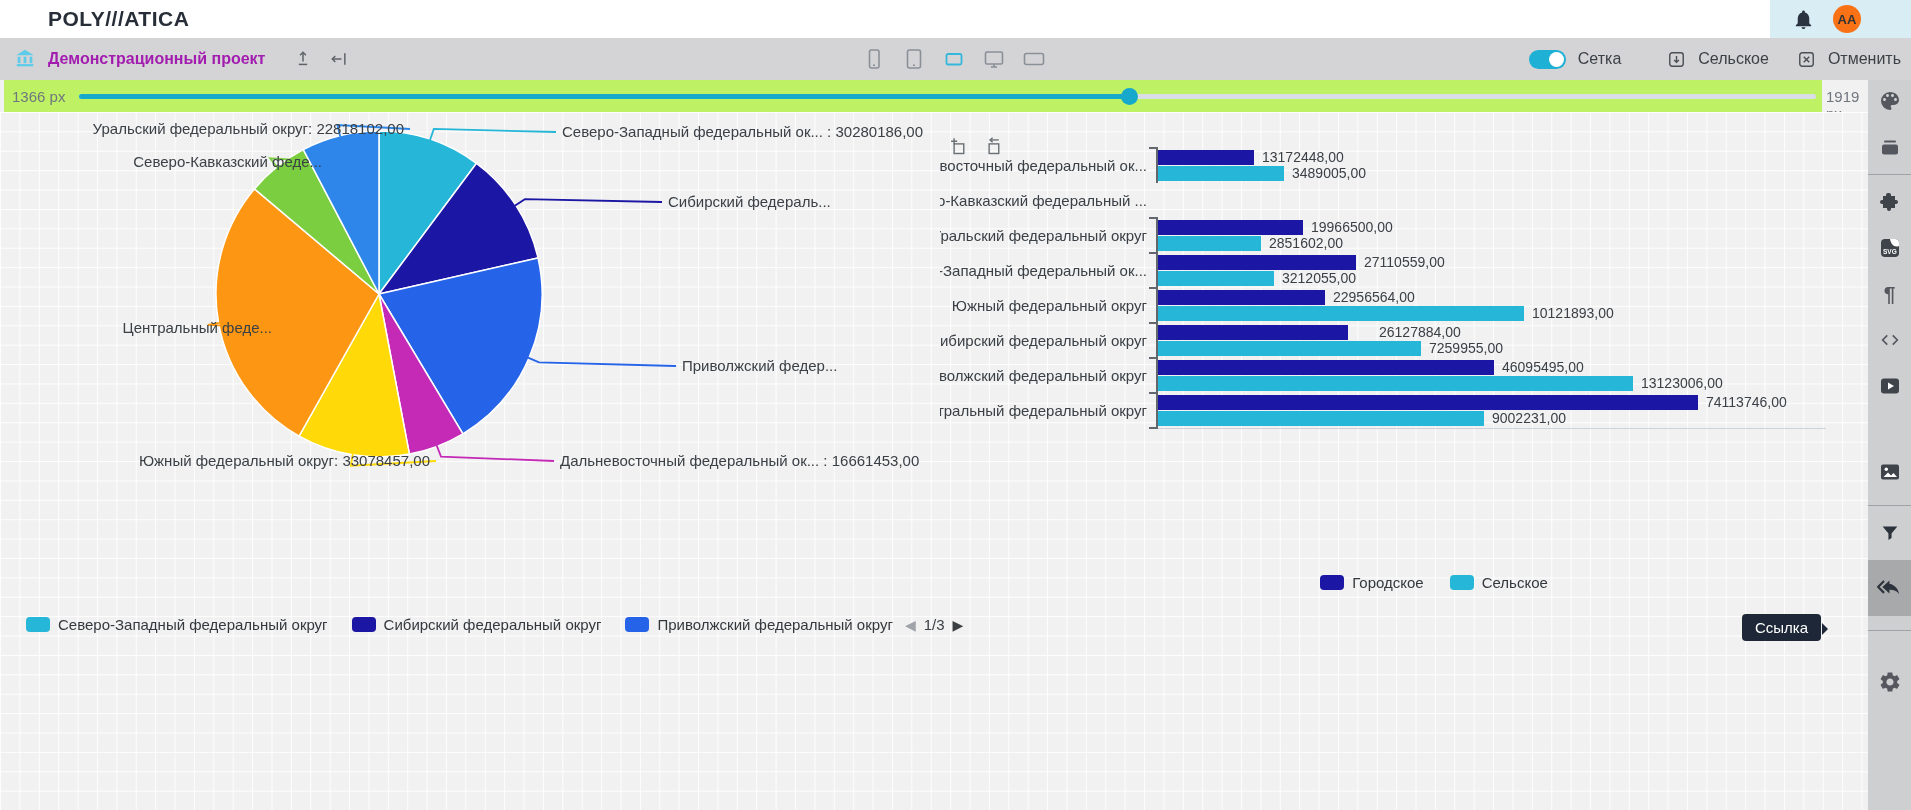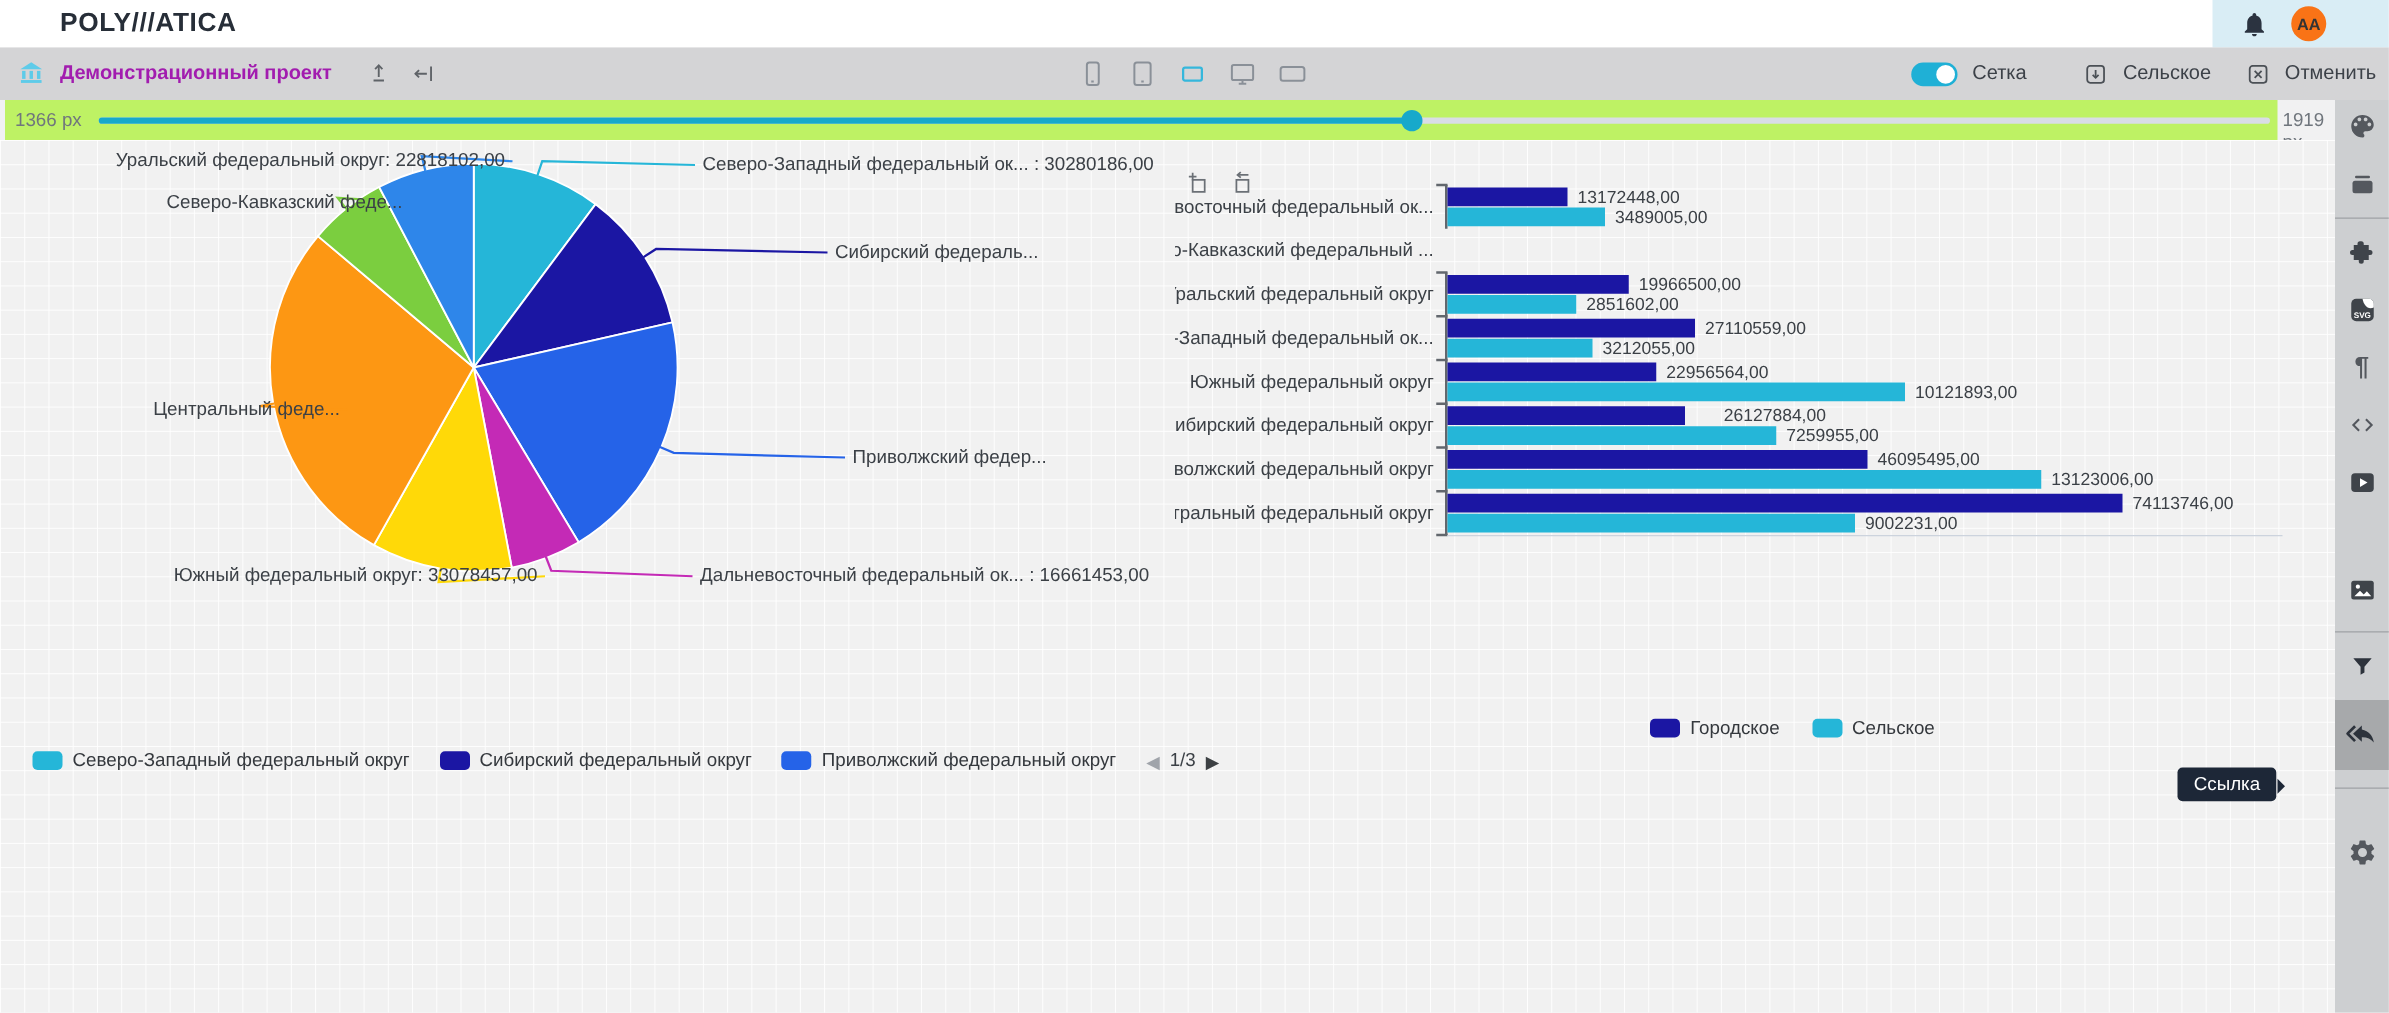--- a/index.html
+++ b/index.html
@@ -34,21 +34,21 @@
   .slider-thumb{position:absolute;left:1042px;top:-6px;width:17px;height:17px;border-radius:50%;background:#17a9cb}
   
   .canvas{position:absolute;left:0;top:112px;width:1868px;height:698px;background-color:#f1f1f1;
     background-image:linear-gradient(rgba(255,255,255,.9) 1px,transparent 1px),
                      linear-gradient(90deg,rgba(255,255,255,.9) 1px,transparent 1px);
     background-size:19.4px 19.4px}
   
   .pie-widget{position:absolute;left:0;top:0;width:940px;height:620px}
   #pie-svg{position:absolute;left:0;top:0}
   #pie-labels .pie-callout{position:absolute;font-size:15px;color:#3b4046;white-space:nowrap;height:18px;line-height:18px}
-  .pie-legend{position:absolute;left:26px;top:488px;width:906px;display:flex;align-items:center;gap:24px}
+  .pie-legend{position:absolute;left:26px;top:504px;width:906px;display:flex;align-items:center;gap:12px}
   .leg-item{display:flex;align-items:center;gap:8px;font-size:15px;color:#34383d;white-space:nowrap}
   .leg-swatch{width:24px;height:15px;border-radius:4px;flex:0 0 auto}
   .pie-pager{margin-left:auto;display:flex;align-items:center;gap:8px;font-size:15px;color:#3b4046}
   .pager-prev{color:#a0a4aa;font-size:14px}
   .pager-next{color:#3c4043;font-size:14px}
   
   .bar-widget{position:absolute;left:940px;top:0;width:928px;height:620px}
   .bar-tools{position:absolute;left:6px;top:22px;display:flex;gap:10px}
   #bar-rows{position:absolute;left:0;top:36px;right:12px}
   #bar-rows::before{content:'';position:absolute;left:209px;bottom:-1px;width:9px;height:2px;background:#62676d}

